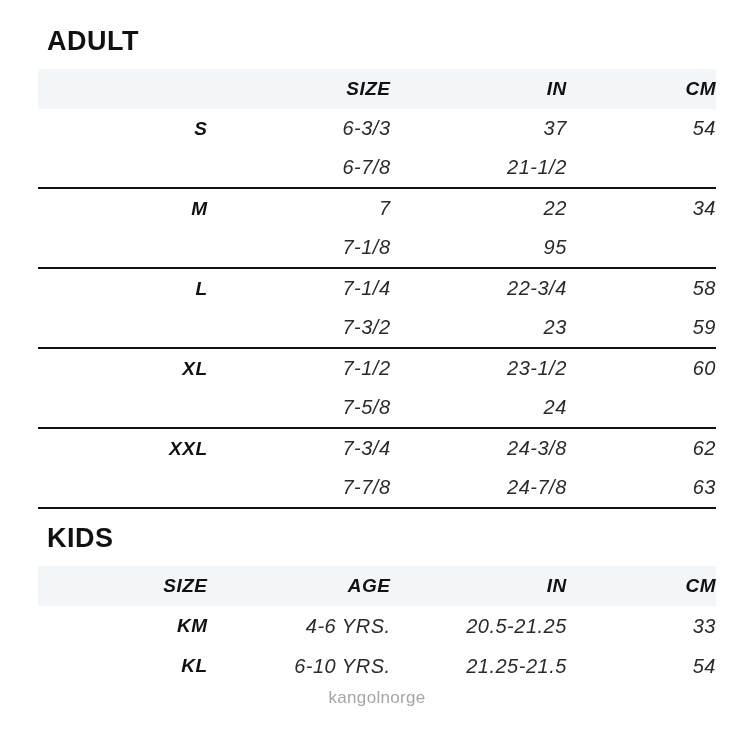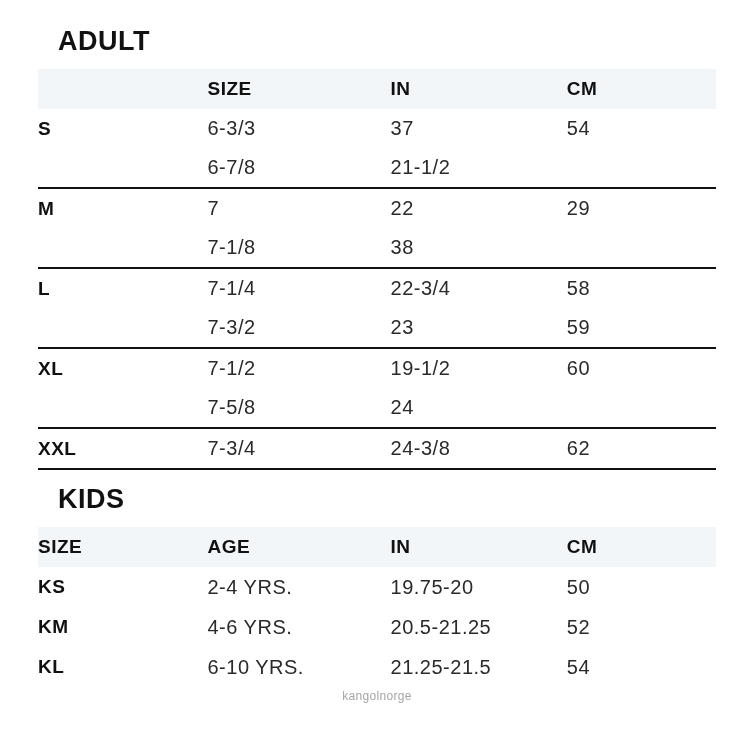--- a/index.html
+++ b/index.html
@@ -12,60 +12,61 @@
     overflow: hidden;
   }
   .page {
     padding: 26px 38px 0 38px;
   }
   .section-title {
     font-size: 27px;
     font-weight: 800;
     letter-spacing: 0.5px;
     color: #111111;
-    margin: 0 0 13px 20px;
+    margin: 0 0 13px 9px;
     line-height: 30px;
   }
   .size-table { width: 678px; }
   .tr {
     display: grid;
     grid-template-columns: 25% 27% 26% 22%;
     align-items: center;
     height: 39px;
   }
   .thead {
     background: #f3f6f9;
     height: 40px;
   }
   .td {
-    text-align: left;
+    text-align: right;
     font-size: 20px;
     font-weight: 300;
     letter-spacing: 0.5px;
     color: #2a2a2a;
     white-space: nowrap;
+    font-style: italic;
   }
   .th {
     font-weight: 800;
     font-size: 19px;
     color: #111111;
     letter-spacing: 0.5px;
   }
   .label {
     font-weight: 800;
     font-size: 19px;
     color: #111111;
     letter-spacing: 0.5px;
   }
   .group { border-bottom: 2px solid #111111; }
   .kids-section { margin-top: 14px; }
   .kids .tr { height: 40px; }
   .footer {
     text-align: center;
-    font-size: 12px;
+    font-size: 17px;
     color: #a6a6a6;
     letter-spacing: 0.3px;
     margin-top: 2px;
     font-weight: 300;
   }
 </style>
 </head>
 <body>
 
 <div class="page">
@@ -92,26 +93,26 @@
         <span class="td">6-7/8</span>
         <span class="td">21-1/2</span>
       </div>
     </div>
 
     <div class="group">
       <div class="tr">
         <span class="td label">M</span>
         <span class="td">7</span>
         <span class="td">22</span>
-        <span class="td">29</span>
+        <span class="td">34</span>
       </div>
       <div class="tr">
         <span class="td label"></span>
         <span class="td">7-1/8</span>
-        <span class="td">38</span>
+        <span class="td">95</span>
       </div>
     </div>
 
     <div class="group">
       <div class="tr">
         <span class="td label">L</span>
         <span class="td">7-1/4</span>
         <span class="td">22-3/4</span>
         <span class="td">58</span>
       </div>
@@ -120,62 +121,62 @@
         <span class="td">7-3/2</span>
         <span class="td">23</span>
         <span class="td">59</span>
       </div>
     </div>
 
     <div class="group">
       <div class="tr">
         <span class="td label">XL</span>
         <span class="td">7-1/2</span>
-        <span class="td">19-1/2</span>
+        <span class="td">23-1/2</span>
         <span class="td">60</span>
       </div>
       <div class="tr">
         <span class="td label"></span>
         <span class="td">7-5/8</span>
         <span class="td">24</span>
       </div>
     </div>
 
     <div class="group">
       <div class="tr">
         <span class="td label">XXL</span>
         <span class="td">7-3/4</span>
         <span class="td">24-3/8</span>
         <span class="td">62</span>
       </div>
+      <div class="tr">
+        <span class="td label"></span>
+        <span class="td">7-7/8</span>
+        <span class="td">24-7/8</span>
+        <span class="td">63</span>
+      </div>
     </div>
   </div>
 
   <div class="kids-section">
     <h2 class="section-title">KIDS</h2>
 
     <div class="size-table kids">
       <div class="tr thead">
         <span class="td th">SIZE</span>
         <span class="td th">AGE</span>
         <span class="td th">IN</span>
         <span class="td th">CM</span>
       </div>
 
       <div class="tr">
-        <span class="td label">KS</span>
-        <span class="td">2-4 YRS.</span>
-        <span class="td">19.75-20</span>
-        <span class="td">50</span>
-      </div>
-      <div class="tr">
         <span class="td label">KM</span>
         <span class="td">4-6 YRS.</span>
         <span class="td">20.5-21.25</span>
-        <span class="td">52</span>
+        <span class="td">33</span>
       </div>
       <div class="tr">
         <span class="td label">KL</span>
         <span class="td">6-10 YRS.</span>
         <span class="td">21.25-21.5</span>
         <span class="td">54</span>
       </div>
     </div>
   </div>
 

